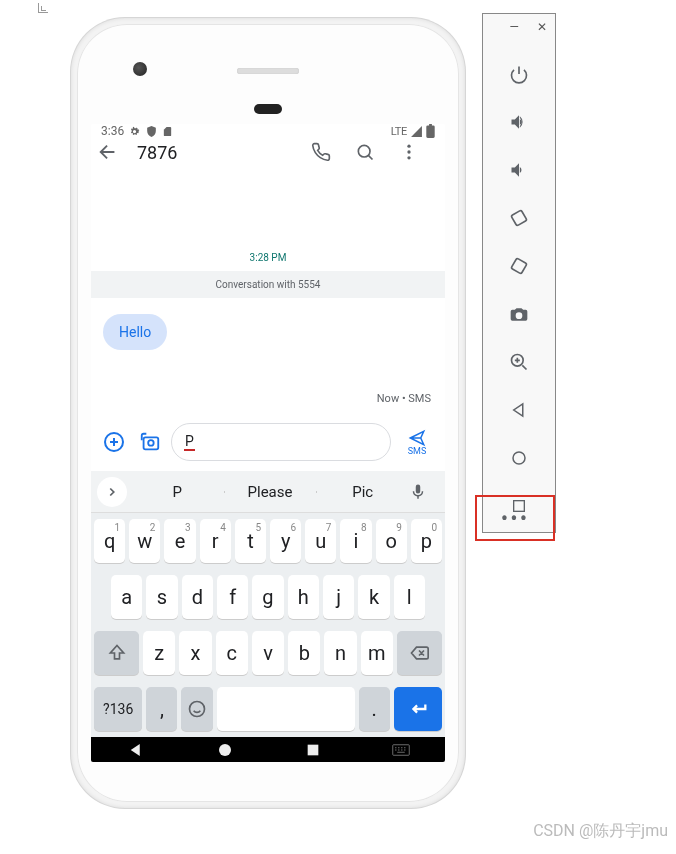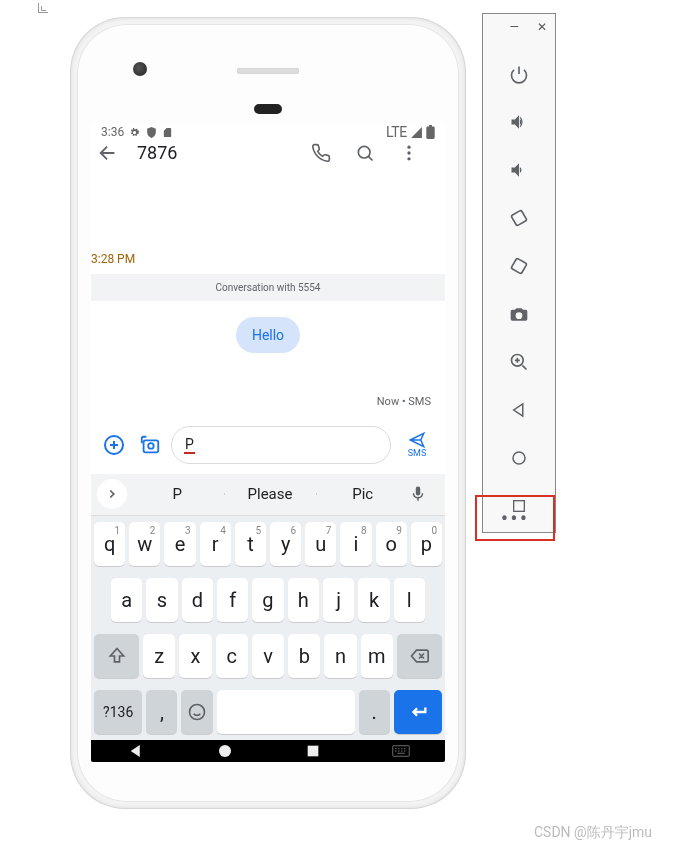--- a/index.html
+++ b/index.html
@@ -14,23 +14,23 @@
 .screen { position: absolute; left: 14px; right: 14px; top: 100px; bottom: 40px; background: #fff; border-radius: 2px; overflow: hidden; display: flex; flex-direction: column; }
 .statusbar { height: 26px; display: flex; align-items: center; padding: 0 10px; font-size: 12px; color: #666; }
 .sb-left { display: flex; align-items: center; gap: 4px; }
 .sb-right { margin-left: auto; display: flex; align-items: center; gap: 3px; letter-spacing: -.3px; }
 .appbar { height: 50px; display: flex; align-items: center; padding: 0 6px; }
 .ab-back { width: 40px; text-align: center; color: #5f6368; }
 .ab-title { font-size: 18px; color: #202124; }
 .ab-actions { margin-left: auto; display: flex; gap: 4px; }
 .ab-act { width: 40px; text-align: center; color: #5f6368; }
 .conv { flex: 1; display: flex; flex-direction: column; }
-.ts { color: #a16207; font-size: 12px; padding: 86px 0 8px; }
+.ts { text-align: center; color: #0f766e; font-size: 10px; padding: 86px 0 8px; }
 .banner { background: #f1f3f4; text-align: center; color: #5f6368; font-size: 10px; padding: 8px 0; }
-.bubble-row { display: flex; justify-content: center; padding: 16px 12px 0; }
+.bubble-row { display: flex; justify-content: flex-start; padding: 16px 12px 0; }
 .bubble { background: #d5e3fb; color: #1a73e8; padding: 10px 16px; border-radius: 18px; font-size: 14px; }
 .meta { text-align: right; color: #5f6368; font-size: 11px; padding: 4px 14px 10px; margin-top: 38px; }
 .compose { display: flex; align-items: center; padding: 8px 8px 10px; gap: 6px; }
 .cbtn { width: 30px; height: 30px; display: flex; align-items: center; justify-content: center; color: #1a73e8; }
 .input { flex: 1; border: 1px solid #dadce0; border-radius: 22px; height: 38px; display: flex; align-items: center; padding: 0 12px; font-size: 14px; color: #202124; position: relative; }
 .input .txt { border-bottom: 2px solid #c62828; padding: 0 1px; }
 .send { width: 40px; display: flex; flex-direction: column; align-items: center; color: #1a73e8; font-size: 9px; }
 .send svg { margin-bottom: -1px; }
 .keyboard { background: #eceff1; }
 .sugrow { height: 42px; display: flex; align-items: center; padding: 0 6px; font-size: 15px; color: #202124; border-bottom: 1px solid #ddd; background: #f1f3f4; }
@@ -42,21 +42,21 @@
 .key { flex: 1; background: #fff; border-radius: 5px; height: 44px; display: flex; align-items: center; justify-content: center; font-size: 20px; color: #202124; position: relative; box-shadow: 0 1px 0 #ccc; }
 .key .sup { position: absolute; top: 3px; right: 5px; font-size: 10px; color: #888; }
 .key.dark { background: #cfd4d9; }
 .key.blue { background: #1a73e8; color: #fff; }
 .key.sp { font-size: 14px; }
 .navbar { height: 44px; background: #000; display: flex; align-items: center; justify-content: space-around; color: #eee; }
 .toolbar { position: absolute; left: 482px; top: 13px; width: 74px; border: 1px solid #888; background: #f8f8f8; padding: 6px 0 14px; display: flex; flex-direction: column; align-items: center; gap: 24px; }
 .tb-top { display: flex; gap: 18px; font-size: 12px; color: #555; margin-bottom: 4px; align-self: flex-end; padding-right: 8px; }
 .tb-btn { color: #5f6368; width: 24px; height: 24px; display: flex; align-items: center; justify-content: center; }
 .more-box { position: absolute; left: 475px; top: 495px; width: 80px; height: 46px; border: 2px solid #d93025; display: flex; align-items: center; justify-content: center; color: #5f6368; font-size: 22px; letter-spacing: 2px; }
-.watermark { position: absolute; right: 24px; bottom: 12px; color: #bbb; font-size: 14px; }
+.watermark { position: absolute; right: 8px; bottom: 12px; color: #bbb; font-size: 16px; }
 svg { display: block; }
 </style>
 </head>
 <body>
 
 <div class="corner"></div>
 <div class="corner2"></div>
 
 <div class="phone">
   <div class="phone-inner">
@@ -77,21 +77,21 @@
                 <path d="M12 2l8 3v6c0 5-3.4 9.7-8 11-4.6-1.3-8-6-8-11V5l8-3z"></path>
               </svg>
             </span>
           <span>
               <svg width="11" height="13" viewBox="0 0 24 24" fill="#666">
                 <path d="M18 2h-8L4 8v12a2 2 0 002 2h12a2 2 0 002-2V4a2 2 0 00-2-2z"></path>
               </svg>
             </span>
         </div>
         <div class="sb-right">
-          <span style="font-size:14px">LTE</span>
+          <span style="font-size:11px">LTE</span>
           <span>
               <svg width="13" height="13" viewBox="0 0 24 24" fill="#666">
                 <path d="M2 22h20V2L2 22z"></path>
               </svg>
             </span>
           <span>
               <svg width="9" height="14" viewBox="0 0 12 20" fill="#666">
                 <path d="M4 0h4v2h2a2 2 0 012 2v14a2 2 0 01-2 2H2a2 2 0 01-2-2V4a2 2 0 012-2h2V0z"></path>
               </svg>
             </span>

